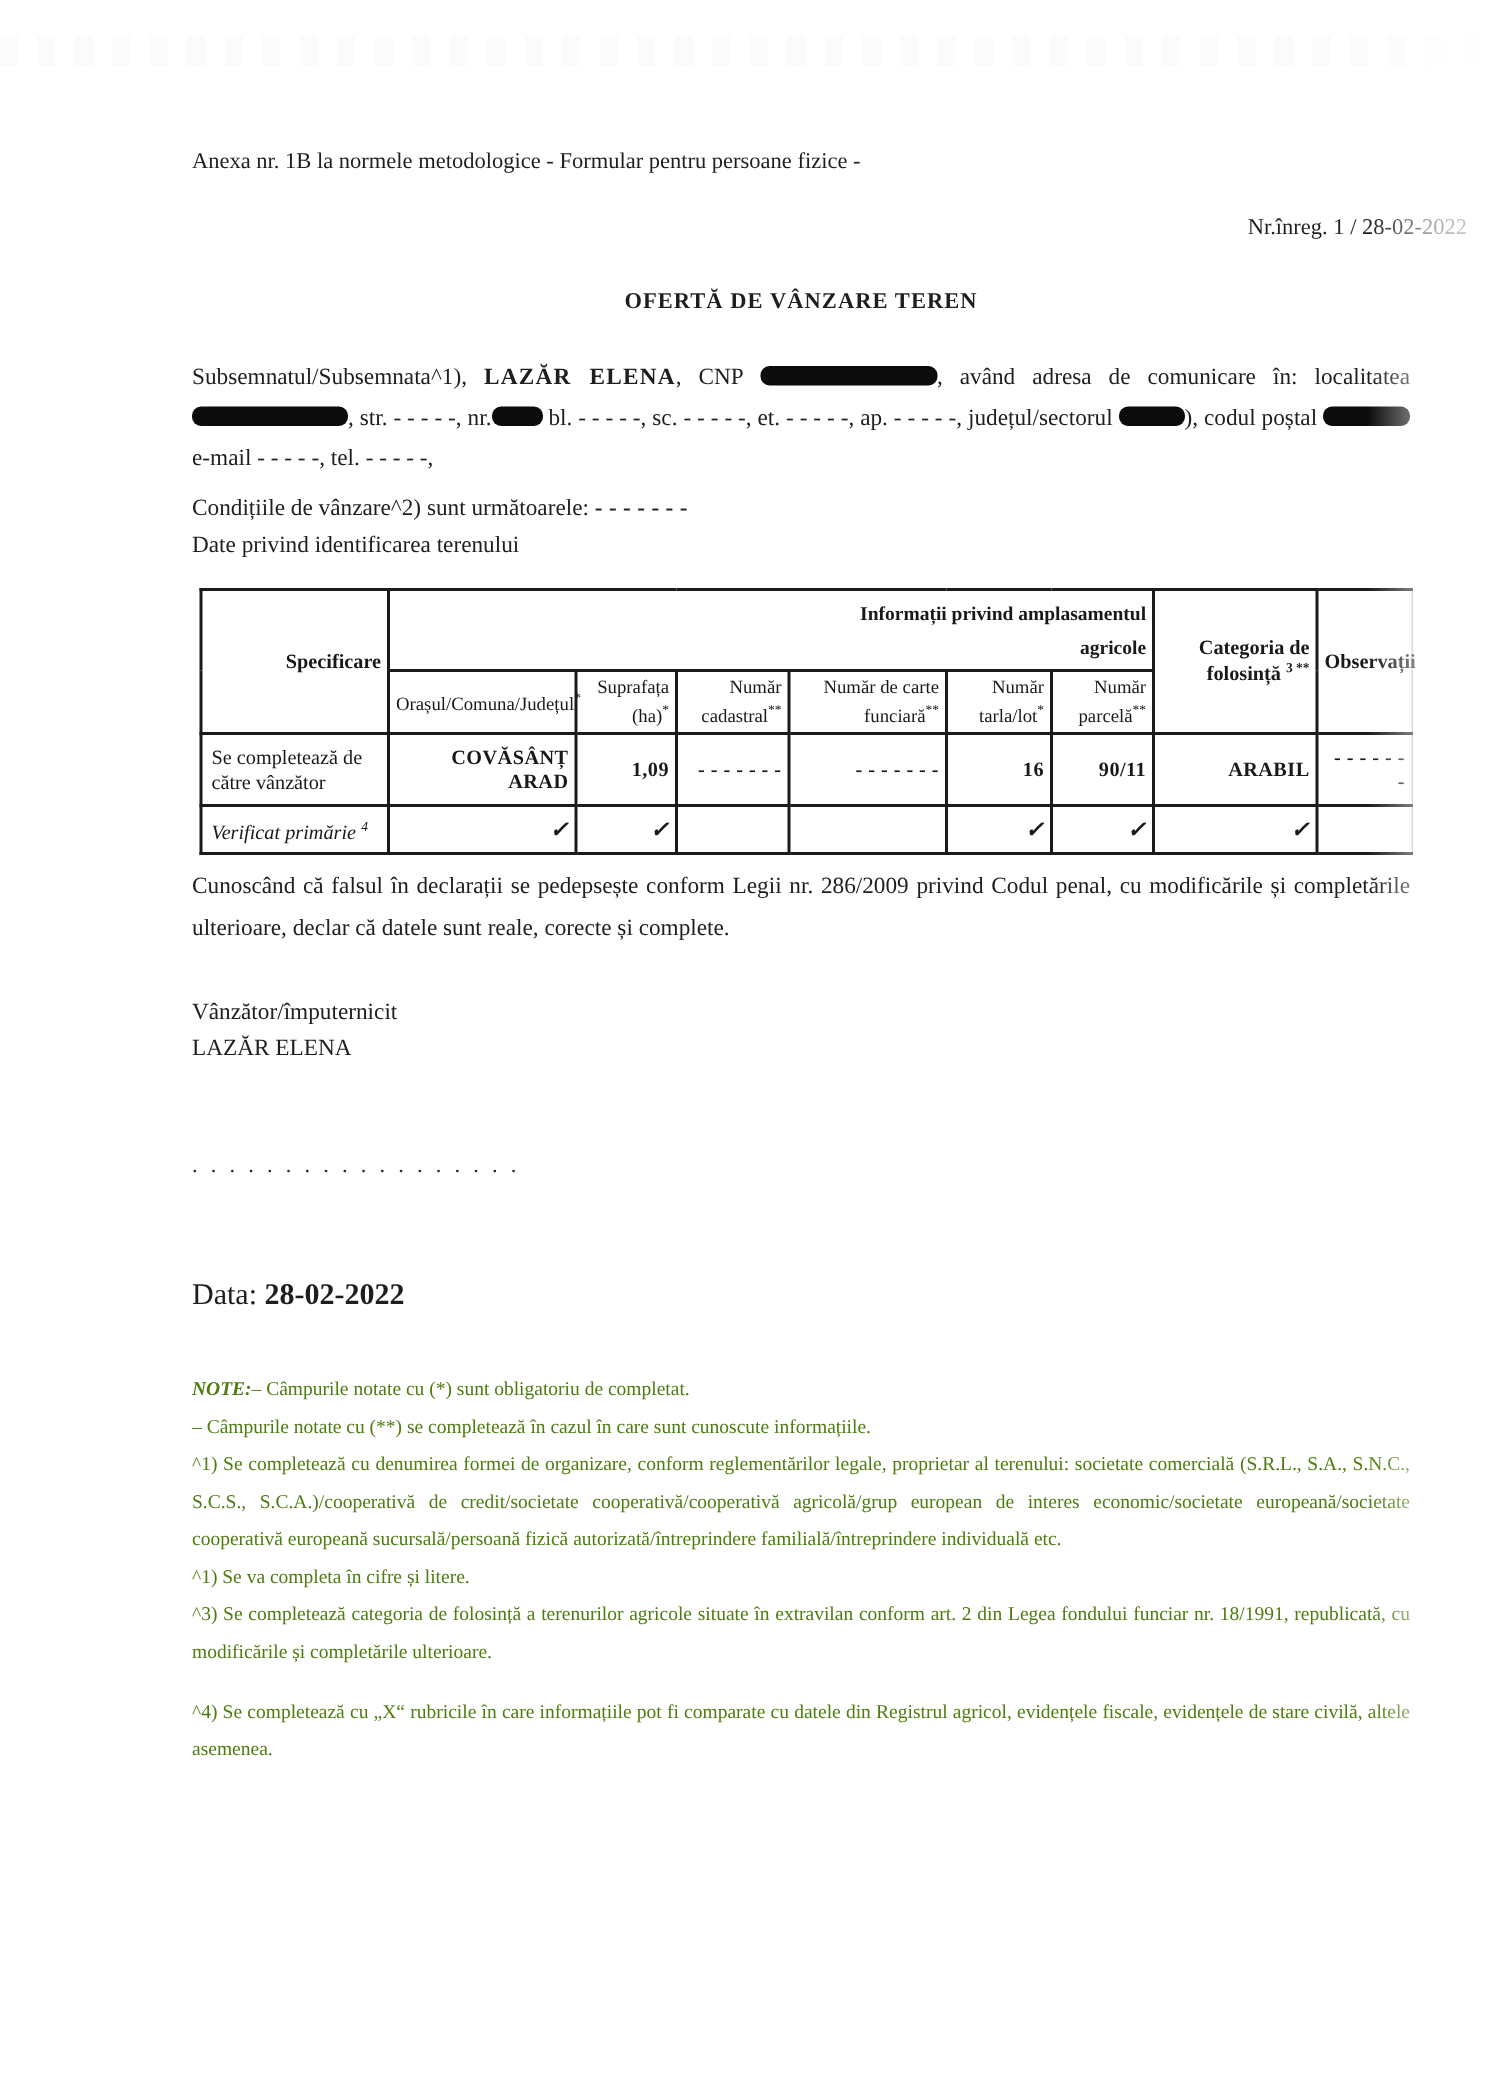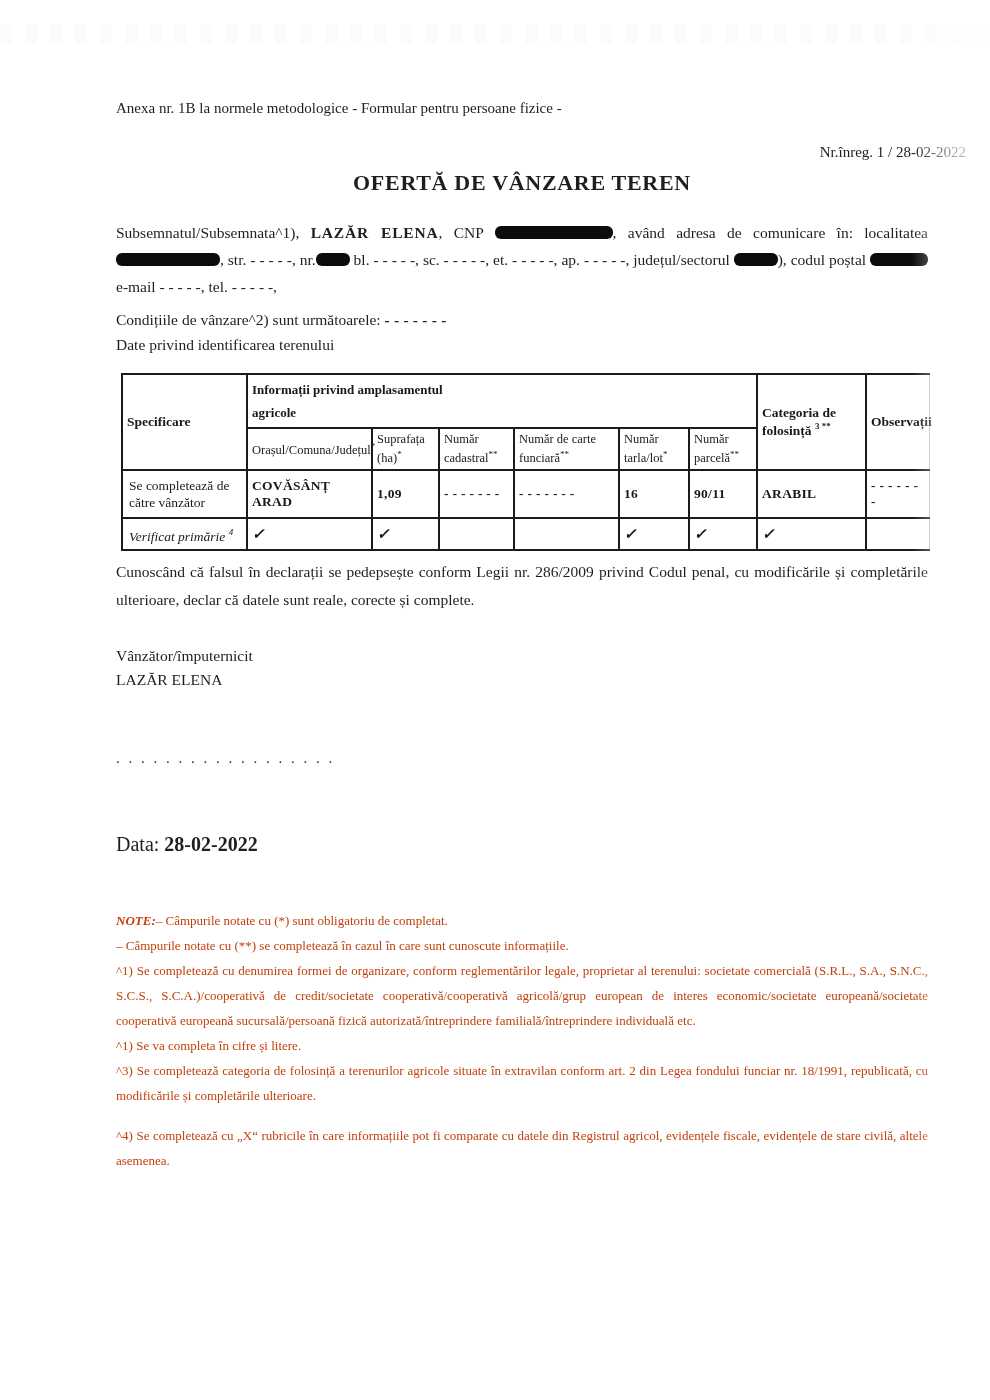--- a/index.html
+++ b/index.html
@@ -9,51 +9,51 @@
   }
   .scan-band{
     position:absolute;top:24px;left:0;width:100%;height:20px;pointer-events:none;
     background:repeating-linear-gradient(90deg,rgba(0,0,0,0.03) 0 12px,rgba(0,0,0,0) 12px 25px);
     opacity:.5;
   }
   .fade-right{
     position:absolute;top:0;right:0;width:78px;height:100%;pointer-events:none;z-index:5;
     background:linear-gradient(to right,rgba(255,255,255,0),rgba(255,255,255,.62) 55%,rgba(255,255,255,.82));
   }
-  .content{position:absolute;left:116px;top:98px;width:812px;}
+  .content{position:absolute;left:128px;top:98px;width:812px;}
   .annex{font-size:15px;line-height:20px;}
   .reg{margin-top:24px;margin-right:-38px;text-align:right;font-size:15px;line-height:20px;}
-  .doc-title{margin-top:10px;text-align:center;font-weight:bold;font-size:22px;letter-spacing:.7px;line-height:21px;}
+  .doc-title{margin-top:29px;text-align:center;font-weight:bold;font-size:15px;letter-spacing:.7px;line-height:21px;}
   .intro{margin-top:26px;font-size:15.5px;line-height:27px;}
   .jline{text-align:justify;text-align-last:justify;}
   .name-b{font-weight:bold;letter-spacing:.8px;}
   .redact{display:inline-block;height:13px;background:#0c0c0c;border-radius:6px;vertical-align:-1px;}
   .r-cnp{width:118px}.r-loc{width:104px}.r-nr{width:34px}.r-jud{width:44px}.r-post{width:58px}
   .sale{margin-top:8px;font-size:15.5px;line-height:24.5px;}
   .sale b{letter-spacing:.2px;}
   table.land{
     margin-top:16px;margin-left:5px;border-collapse:collapse;table-layout:fixed;width:807px;
     font-size:13px;color:#191919;
   }
-  table.land td{border:2px solid #1b1b1b;padding:2px 4px;text-align:left;vertical-align:middle;}
+  table.land td{border:2px solid #1b1b1b;padding:2px 4px;text-align:right;vertical-align:middle;}
   table.land td.obs{border-right:1px solid #c3c3c3;}
   td.c-spec{font-weight:bold;font-size:13.5px;}
   td.c-group{font-weight:bold;height:48px;line-height:23px;}
   tr.h2 td{height:36px;line-height:15px;font-size:12.5px;}
   tr.b1 td{height:42px;}
   tr.b2 td{height:26px;font-style:italic;}
   .rowlabel{text-align:left !important;font-size:13.5px;line-height:17px;padding-left:6px !important;}
   .val{font-weight:bold;font-size:13.5px;letter-spacing:.3px;}
   .check{font-weight:bold;font-size:15px;}
   sup{font-size:9px;}
   .declaration{margin-top:7px;font-size:15.5px;line-height:27.5px;text-align:justify;}
   .sig-role{margin-top:31px;font-size:15.5px;line-height:24px;}
   .dotline{margin-top:58px;font-size:15px;letter-spacing:2.5px;color:#2a2a2a;}
   .dateline{margin-top:66px;font-size:20px;}
-  .notes{margin-top:52px;font-size:13px;line-height:25px;color:#c2410c;}
+  .notes{margin-top:38px;font-size:13px;line-height:25px;color:#4d7c0f;}
   .notes p{margin:0;text-align:justify;}
   .notes .nlabel{font-weight:bold;font-style:italic;}
   .fn4{margin-top:15px !important;}
 </style>
 </head>
 <body>
 
 <div class="page">
   <div class="scan-band"></div>
 

